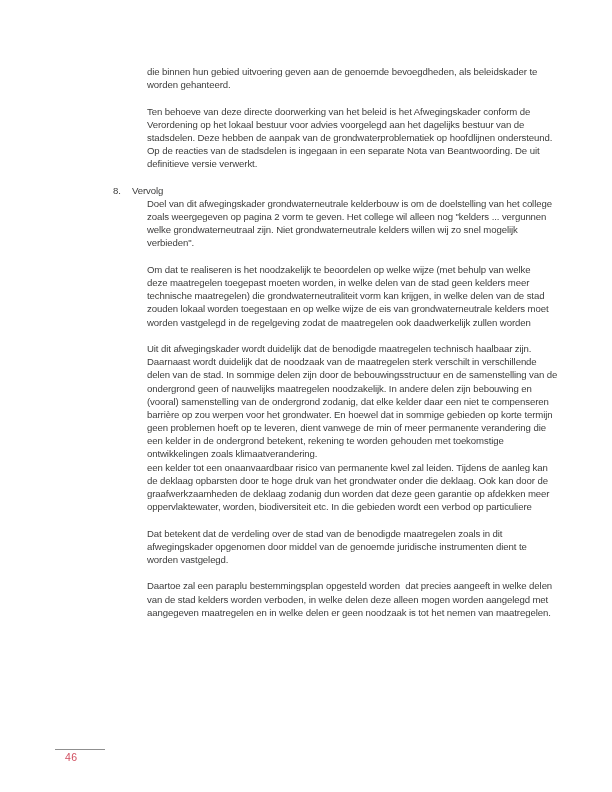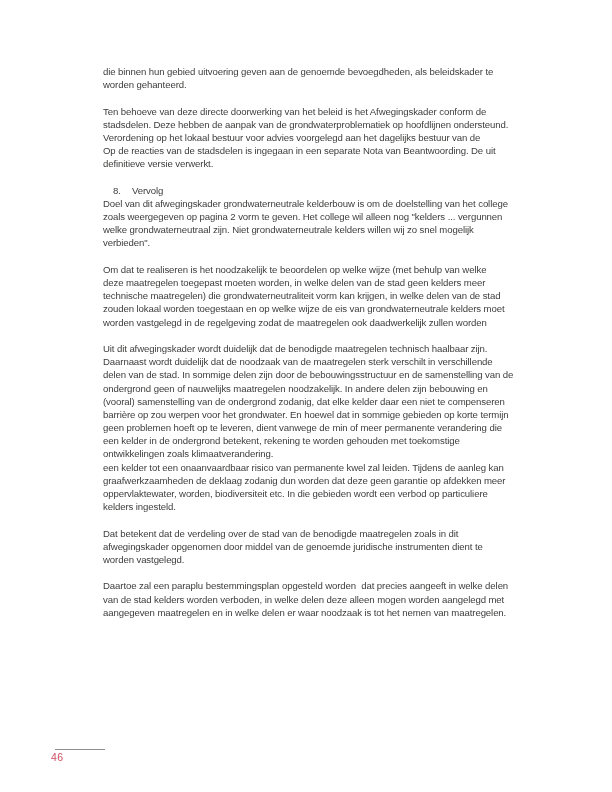--- a/index.html
+++ b/index.html
@@ -24,20 +24,21 @@
     font-size: 9.6px;
     line-height: 13.2px;
     letter-spacing: -0.1px;
   }
   .paragraph {
     margin: 0 0 13.2px 0;
   }
   .line {
     white-space: pre;
     height: 13.2px;
+    margin-left: 44px;
   }
   .heading {
     margin: 13.2px 0 0 0;
     padding-left: 10px;
     height: 13.2px;
     white-space: pre;
   }
   .h-num {
     display: inline-block;
     width: 19px;
@@ -45,40 +46,40 @@
   .footer-rule {
     position: absolute;
     left: 55px;
     top: 749px;
     width: 50px;
     height: 1px;
     background: #8f8f8f;
   }
   .page-number {
     position: absolute;
-    left: 51px;
+    left: 65px;
     top: 751px;
     font-size: 10.5px;
     line-height: 13px;
     letter-spacing: 0.5px;
   }
 </style>
 </head>
 <body>
 
 <div class="page" style="color: rgb(61, 61, 60);">
   <main class="body-text">
       <div class="paragraph">
         <div class="line">die binnen hun gebied uitvoering geven aan de genoemde bevoegdheden, als beleidskader te</div>
         <div class="line">worden gehanteerd.</div>
       </div>
       <div class="paragraph">
         <div class="line">Ten behoeve van deze directe doorwerking van het beleid is het Afwegingskader conform de</div>
+        <div class="line">Verordening op het lokaal bestuur voor advies voorgelegd aan het dagelijks bestuur van de</div>
         <div class="line">stadsdelen. Deze hebben de aanpak van de grondwaterproblematiek op hoofdlijnen ondersteund.</div>
-        <div class="line">Verordening op het lokaal bestuur voor advies voorgelegd aan het dagelijks bestuur van de</div>
         <div class="line">Op de reacties van de stadsdelen is ingegaan in een separate Nota van Beantwoording. De uit</div>
         <div class="line">definitieve versie verwerkt.</div>
       </div>
       <div class="heading"><span class="h-num">8.</span><span>Vervolg</span></div>
       <div class="paragraph">
         <div class="line">Doel van dit afwegingskader grondwaterneutrale kelderbouw is om de doelstelling van het college</div>
         <div class="line">zoals weergegeven op pagina 2 vorm te geven. Het college wil alleen nog "kelders ... vergunnen</div>
         <div class="line">welke grondwaterneutraal zijn. Niet grondwaterneutrale kelders willen wij zo snel mogelijk</div>
         <div class="line">verbieden".</div>
       </div>
@@ -93,30 +94,30 @@
         <div class="line">Uit dit afwegingskader wordt duidelijk dat de benodigde maatregelen technisch haalbaar zijn.</div>
         <div class="line">Daarnaast wordt duidelijk dat de noodzaak van de maatregelen sterk verschilt in verschillende</div>
         <div class="line">delen van de stad. In sommige delen zijn door de bebouwingsstructuur en de samenstelling van de</div>
         <div class="line">ondergrond geen of nauwelijks maatregelen noodzakelijk. In andere delen zijn bebouwing en</div>
         <div class="line">(vooral) samenstelling van de ondergrond zodanig, dat elke kelder daar een niet te compenseren</div>
         <div class="line">barrière op zou werpen voor het grondwater. En hoewel dat in sommige gebieden op korte termijn</div>
         <div class="line">geen problemen hoeft op te leveren, dient vanwege de min of meer permanente verandering die</div>
         <div class="line">een kelder in de ondergrond betekent, rekening te worden gehouden met toekomstige</div>
         <div class="line">ontwikkelingen zoals klimaatverandering.</div>
         <div class="line">een kelder tot een onaanvaardbaar risico van permanente kwel zal leiden. Tijdens de aanleg kan</div>
+        <div class="line">de deklaag opbarsten door te hoge druk van het grondwater onder die deklaag. Ook kan door de</div>
         <div class="line">graafwerkzaamheden de deklaag zodanig dun worden dat deze geen garantie op afdekken meer</div>
         <div class="line">oppervlaktewater, worden, biodiversiteit etc. In die gebieden wordt een verbod op particuliere</div>
-        <div class="line">kelders ingesteld.</div>
       </div>
       <div class="paragraph">
         <div class="line">Dat betekent dat de verdeling over de stad van de benodigde maatregelen zoals in dit</div>
         <div class="line">afwegingskader opgenomen door middel van de genoemde juridische instrumenten dient te</div>
         <div class="line">worden vastgelegd.</div>
       </div>
       <div class="paragraph">
         <div class="line">Daartoe zal een paraplu bestemmingsplan opgesteld worden  dat precies aangeeft in welke delen</div>
         <div class="line">van de stad kelders worden verboden, in welke delen deze alleen mogen worden aangelegd met</div>
-        <div class="line">aangegeven maatregelen en in welke delen er waar noodzaak is tot het nemen van maatregelen.</div>
+        <div class="line">aangegeven maatregelen en in welke delen er geen noodzaak is tot het nemen van maatregelen.</div>
       </div>
     </main>
   <div class="footer-rule" style="background: rgb(143, 143, 143);"></div>
   <div class="page-number" style="color: rgb(209, 79, 96);">46</div>
 </div>
 
 </body></html>

